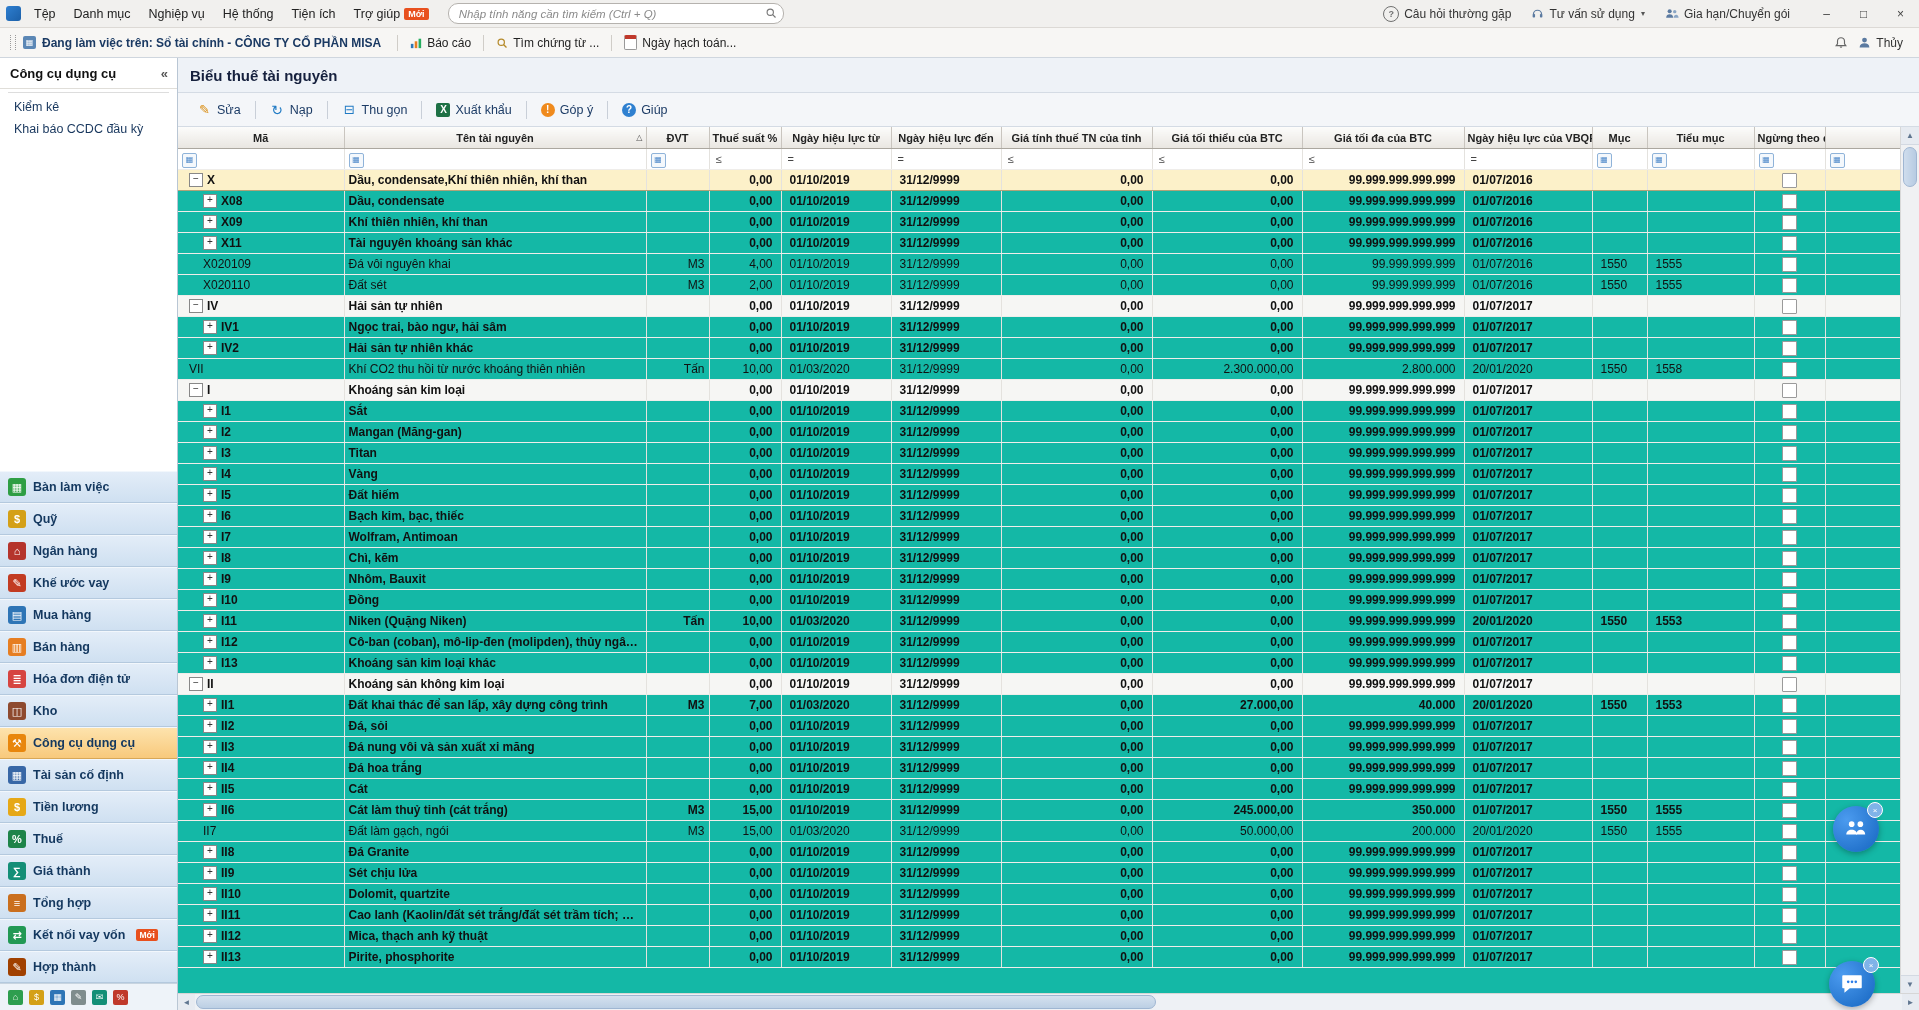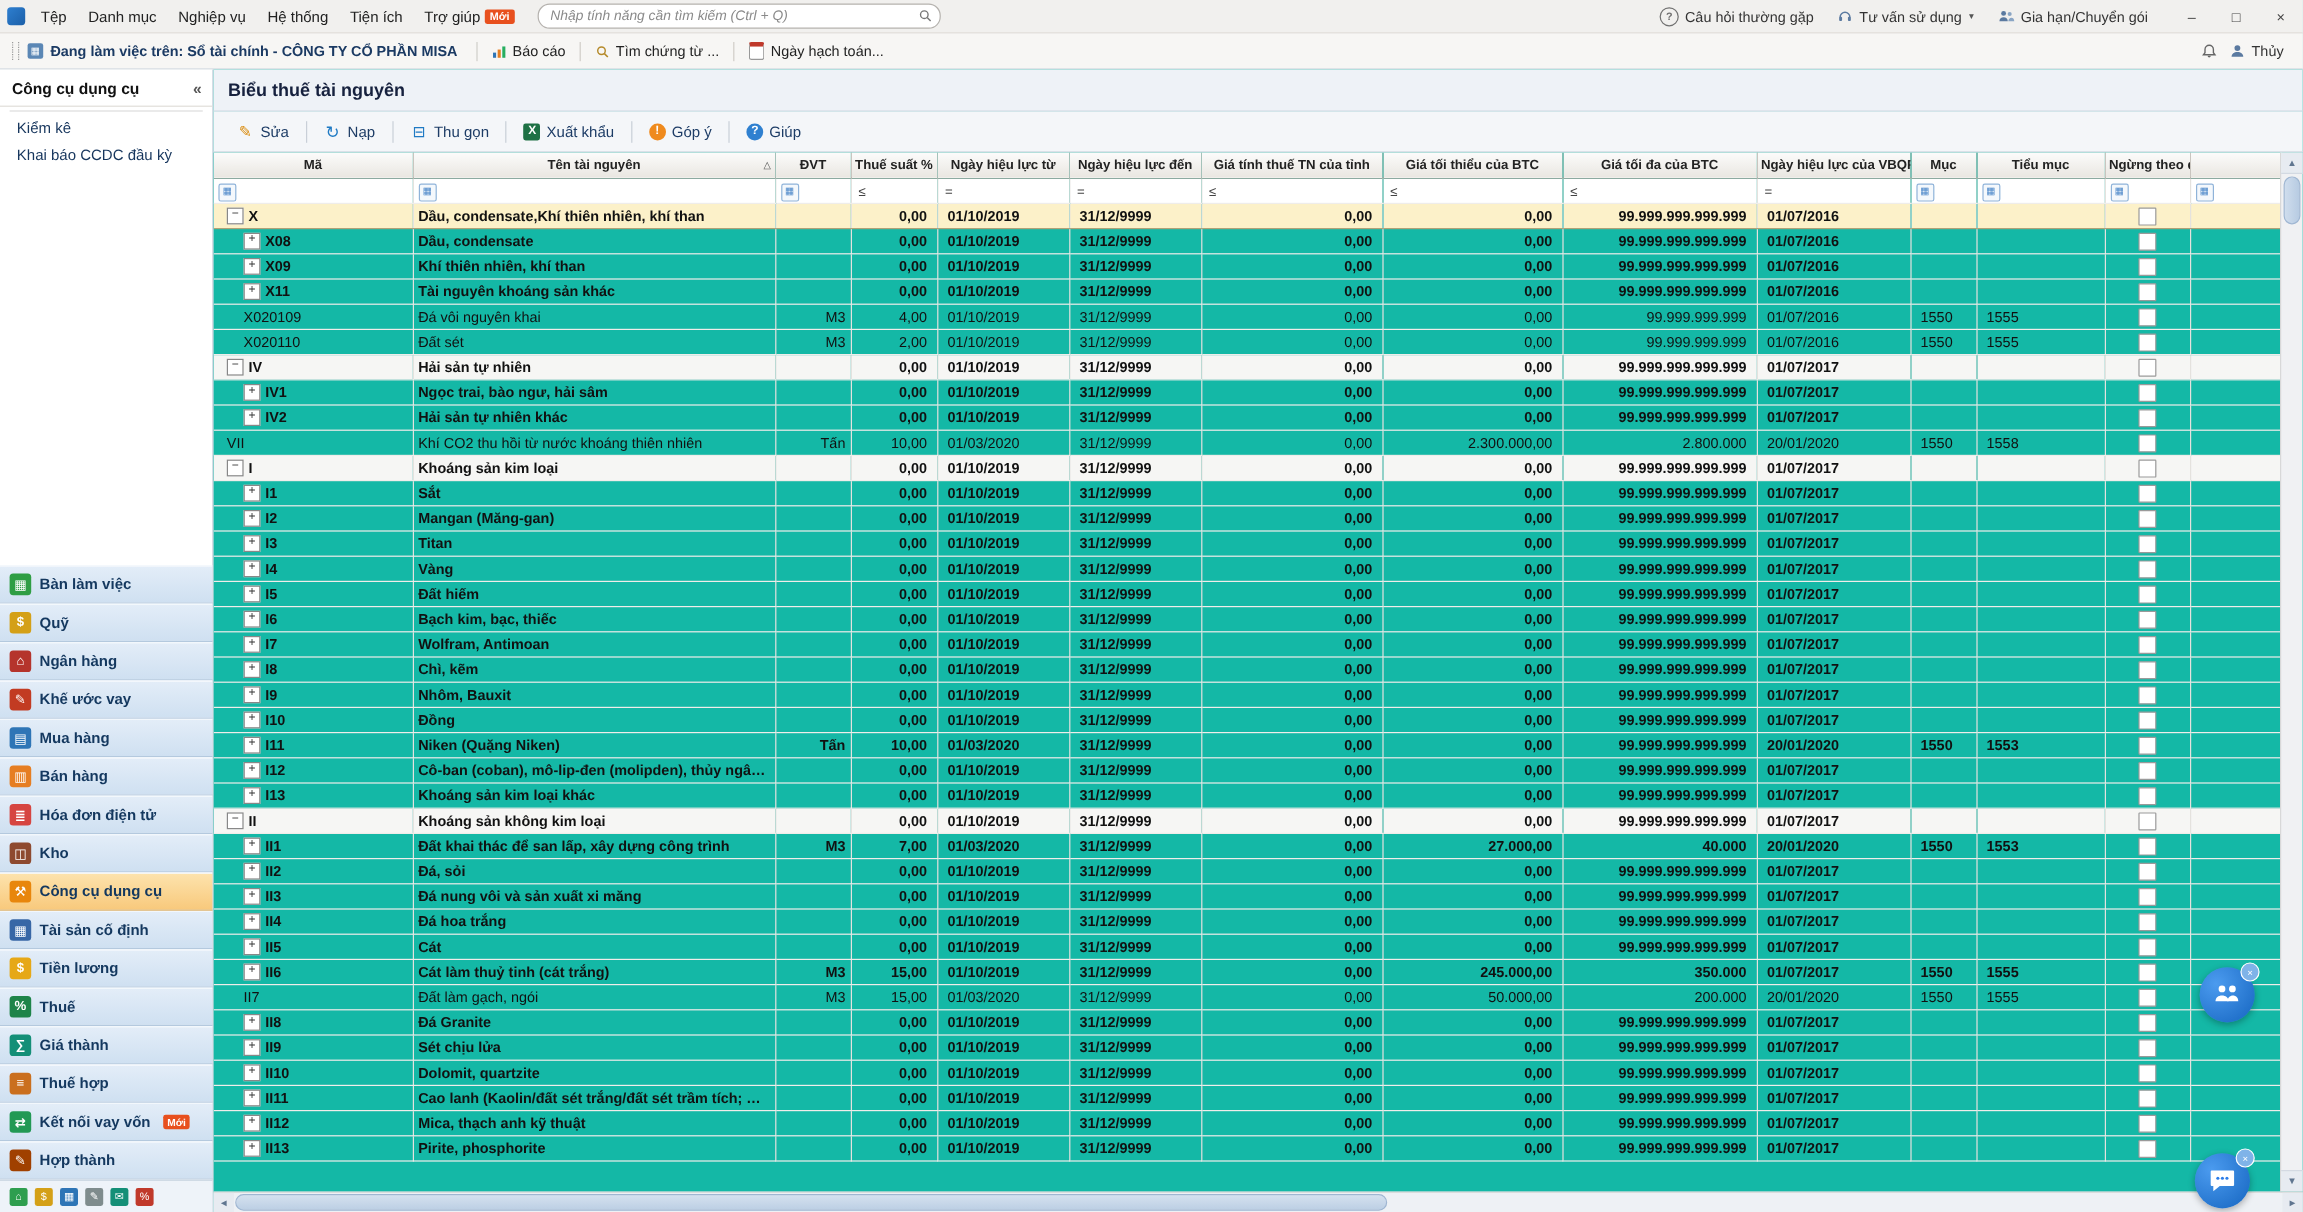--- a/index.html
+++ b/index.html
@@ -306,21 +306,21 @@
           <div class="module">
             <span class="mod-ico" style="background: rgb(30, 132, 73);">%</span>
             <span class="mod-label">Thuế</span>
           </div>
           <div class="module">
             <span class="mod-ico" style="background: rgb(20, 143, 119);">∑</span>
             <span class="mod-label">Giá thành</span>
           </div>
           <div class="module">
             <span class="mod-ico" style="background: rgb(202, 111, 30);">≡</span>
-            <span class="mod-label">Thuế hợp</span>
+            <span class="mod-label">Tổng hợp</span>
           </div>
           <div class="module">
             <span class="mod-ico" style="background: rgb(34, 153, 84);">⇄</span>
             <span class="mod-label">Kết nối vay vốn</span>
             <span class="badge-new small">Mới</span>
           </div>
           <div class="module">
             <span class="mod-ico" style="background: rgb(160, 64, 0);">✎</span>
             <span class="mod-label">Hợp thành</span>
           </div>

